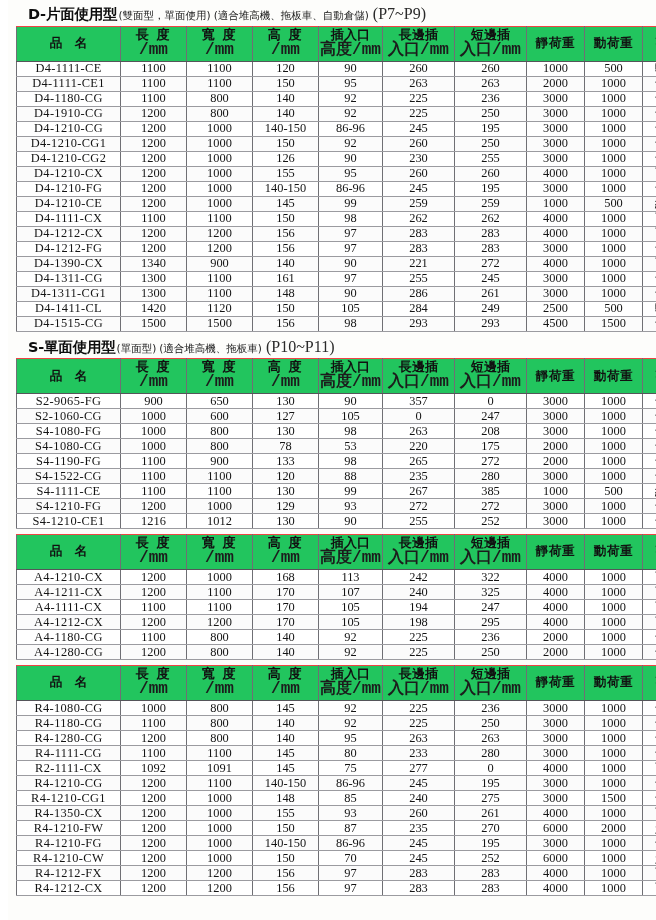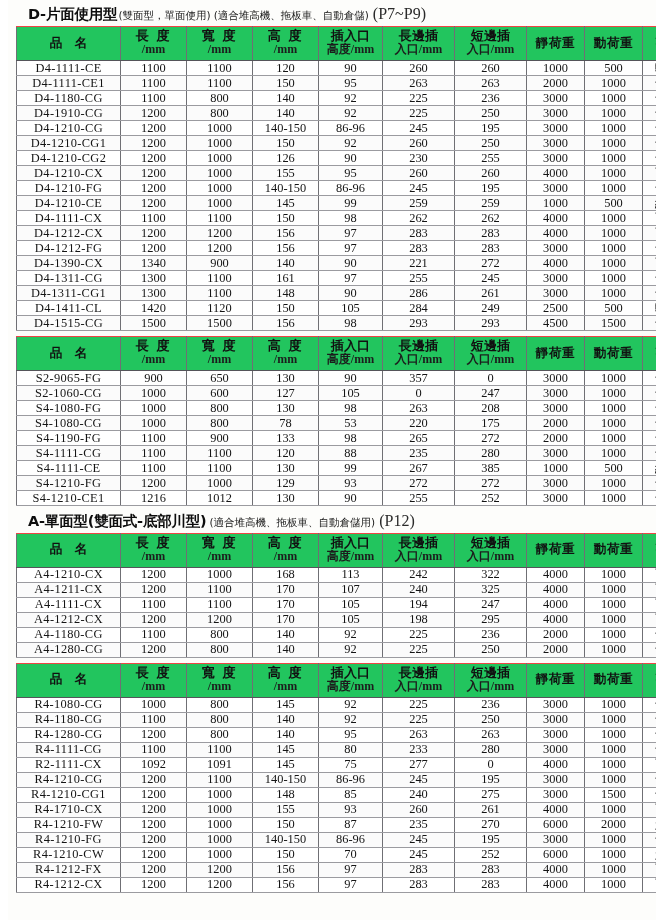--- a/index.html
+++ b/index.html
@@ -109,22 +109,22 @@
   }
   .hd .hd-cn {
     font-family: "DejaVu Sans", "Liberation Sans", sans-serif;
     font-weight: bold;
     font-size: 13px;
     letter-spacing: 1.6px;
     color: #111111;
   }
   .hd .hd-cn.tight { letter-spacing: 0.2px; }
   .hd .hd-unit {
-    font-family: Liberation Serif, serif;
-    font-size: 12px;
+    font-family: Liberation Mono, monospace;
+    font-size: 16px;
     color: #1c1c1c;
     letter-spacing: 0;
   }
   .hd-one {
     font-family: "DejaVu Sans", "Liberation Sans", sans-serif;
     font-weight: bold;
     font-size: 12.6px;
     letter-spacing: 0.6px;
     color: #111111;
   }
@@ -416,182 +416,25 @@
               <td>293</td>
               <td>293</td>
               <td>4500</td>
               <td>1500</td>
               <td class="load">一般型</td>
             </tr>
           </tbody>
         </table>
       </div>
       <div class="section">
-        <table class="spec">
-          <colgroup>
-            <col class="c-name">
-            <col class="c-len">
-            <col class="c-wid">
-            <col class="c-hei">
-            <col class="c-ins">
-            <col class="c-long">
-            <col class="c-short">
-            <col class="c-stat">
-            <col class="c-dyn">
-            <col class="c-load">
-          </colgroup>
-          <thead>
-            <tr>
-              <th><span class="hd-one spaced">品  名</span></th>
-              <th>
-                <span class="hd"><span class="hd-cn">長 度</span></span>
-                <span class="hd"><span class="hd-unit">/mm</span></span>
-              </th>
-              <th>
-                <span class="hd"><span class="hd-cn">寬 度</span></span>
-                <span class="hd"><span class="hd-unit">/mm</span></span>
-              </th>
-              <th>
-                <span class="hd"><span class="hd-cn">高 度</span></span>
-                <span class="hd"><span class="hd-unit">/mm</span></span>
-              </th>
-              <th>
-                <span class="hd"><span class="hd-cn tight">插入口</span></span>
-                <span class="hd"><span class="hd-unit">高度/mm</span></span>
-              </th>
-              <th>
-                <span class="hd"><span class="hd-cn tight">長邊插</span></span>
-                <span class="hd"><span class="hd-unit">入口/mm</span></span>
-              </th>
-              <th>
-                <span class="hd"><span class="hd-cn tight">短邊插</span></span>
-                <span class="hd"><span class="hd-unit">入口/mm</span></span>
-              </th>
-              <th><span class="hd-one">靜荷重</span></th>
-              <th><span class="hd-one">動荷重</span></th>
-              <th><span class="hd-one spaced">荷  重</span></th>
-            </tr>
-          </thead>
-          <tbody>
-            <tr>
-              <td class="name">S2-9065-FG</td>
-              <td>900</td>
-              <td>650</td>
-              <td>130</td>
-              <td>90</td>
-              <td>357</td>
-              <td>0</td>
-              <td>3000</td>
-              <td>1000</td>
-              <td class="load">一般型</td>
-            </tr>
-            <tr>
-              <td class="name">S2-1060-CG</td>
-              <td>1000</td>
-              <td>600</td>
-              <td>127</td>
-              <td>105</td>
-              <td>0</td>
-              <td>247</td>
-              <td>3000</td>
-              <td>1000</td>
-              <td class="load">一般型</td>
-            </tr>
-            <tr>
-              <td class="name">S4-1080-FG</td>
-              <td>1000</td>
-              <td>800</td>
-              <td>130</td>
-              <td>98</td>
-              <td>263</td>
-              <td>208</td>
-              <td>3000</td>
-              <td>1000</td>
-              <td class="load">一般型</td>
-            </tr>
-            <tr>
-              <td class="name">S4-1080-CG</td>
-              <td>1000</td>
-              <td>800</td>
-              <td>78</td>
-              <td>53</td>
-              <td>220</td>
-              <td>175</td>
-              <td>2000</td>
-              <td>1000</td>
-              <td class="load">一般型</td>
-            </tr>
-            <tr>
-              <td class="name">S4-1190-FG</td>
-              <td>1100</td>
-              <td>900</td>
-              <td>133</td>
-              <td>98</td>
-              <td>265</td>
-              <td>272</td>
-              <td>2000</td>
-              <td>1000</td>
-              <td class="load">一般型</td>
-            </tr>
-            <tr>
-              <td class="name">S4-1111-CG</td>
-              <td>1100</td>
-              <td>1100</td>
-              <td>120</td>
-              <td>88</td>
-              <td>235</td>
-              <td>280</td>
-              <td>3000</td>
-              <td>1000</td>
-              <td class="load">一般型</td>
-            </tr>
-            <tr>
-              <td class="name">S4-1111-CE</td>
-              <td>1100</td>
-              <td>1100</td>
-              <td>130</td>
-              <td>99</td>
-              <td>267</td>
-              <td>385</td>
-              <td>1000</td>
-              <td>500</td>
-              <td class="load">經濟型</td>
-            </tr>
-            <tr>
-              <td class="name">S4-1210-FG</td>
-              <td>1200</td>
-              <td>1000</td>
-              <td>129</td>
-              <td>93</td>
-              <td>272</td>
-              <td>272</td>
-              <td>3000</td>
-              <td>1000</td>
-              <td class="load">一般型</td>
-            </tr>
-            <tr>
-              <td class="name">S4-1210-CE1</td>
-              <td>1216</td>
-              <td>1012</td>
-              <td>130</td>
-              <td>90</td>
-              <td>255</td>
-              <td>252</td>
-              <td>3000</td>
-              <td>1000</td>
-              <td class="load">一般型</td>
-            </tr>
-          </tbody>
-        </table>
-      </div>
-      <div class="section">
         <div class="sec-title">
-          <span class="t-main">A-單面型(雙面式-底部川型)</span>
-          <span class="t-use">(適合堆高機、拖板車、自動倉儲用)</span>
-          <span class="t-page">(P12)</span>
+          <span class="t-main">S-單面使用型</span>
+          <span class="t-sub">(單面型)</span>
+          <span class="t-use">(適合堆高機、拖板車)</span>
+          <span class="t-page">(P10~P11)</span>
         </div>
         <table class="spec">
           <colgroup>
             <col class="c-name">
             <col class="c-len">
             <col class="c-wid">
             <col class="c-hei">
             <col class="c-ins">
             <col class="c-long">
             <col class="c-short">
@@ -626,88 +469,124 @@
                 <span class="hd"><span class="hd-cn tight">短邊插</span></span>
                 <span class="hd"><span class="hd-unit">入口/mm</span></span>
               </th>
               <th><span class="hd-one">靜荷重</span></th>
               <th><span class="hd-one">動荷重</span></th>
               <th><span class="hd-one spaced">荷  重</span></th>
             </tr>
           </thead>
           <tbody>
             <tr>
-              <td class="name">A4-1210-CX</td>
-              <td>1200</td>
-              <td>1000</td>
-              <td>168</td>
-              <td>113</td>
-              <td>242</td>
-              <td>322</td>
-              <td>4000</td>
-              <td>1000</td>
-              <td class="load">高荷重</td>
-            </tr>
-            <tr>
-              <td class="name">A4-1211-CX</td>
-              <td>1200</td>
-              <td>1100</td>
-              <td>170</td>
-              <td>107</td>
-              <td>240</td>
-              <td>325</td>
-              <td>4000</td>
-              <td>1000</td>
-              <td class="load">高荷重</td>
-            </tr>
-            <tr>
-              <td class="name">A4-1111-CX</td>
-              <td>1100</td>
-              <td>1100</td>
-              <td>170</td>
+              <td class="name">S2-9065-FG</td>
+              <td>900</td>
+              <td>650</td>
+              <td>130</td>
+              <td>90</td>
+              <td>357</td>
+              <td>0</td>
+              <td>3000</td>
+              <td>1000</td>
+              <td class="load">一般型</td>
+            </tr>
+            <tr>
+              <td class="name">S2-1060-CG</td>
+              <td>1000</td>
+              <td>600</td>
+              <td>127</td>
               <td>105</td>
-              <td>194</td>
+              <td>0</td>
               <td>247</td>
-              <td>4000</td>
-              <td>1000</td>
-              <td class="load">高荷重</td>
-            </tr>
-            <tr>
-              <td class="name">A4-1212-CX</td>
-              <td>1200</td>
-              <td>1200</td>
-              <td>170</td>
-              <td>105</td>
-              <td>198</td>
-              <td>295</td>
-              <td>4000</td>
-              <td>1000</td>
-              <td class="load">高荷重</td>
-            </tr>
-            <tr>
-              <td class="name">A4-1180-CG</td>
-              <td>1100</td>
+              <td>3000</td>
+              <td>1000</td>
+              <td class="load">一般型</td>
+            </tr>
+            <tr>
+              <td class="name">S4-1080-FG</td>
+              <td>1000</td>
               <td>800</td>
-              <td>140</td>
-              <td>92</td>
-              <td>225</td>
-              <td>236</td>
+              <td>130</td>
+              <td>98</td>
+              <td>263</td>
+              <td>208</td>
+              <td>3000</td>
+              <td>1000</td>
+              <td class="load">一般型</td>
+            </tr>
+            <tr>
+              <td class="name">S4-1080-CG</td>
+              <td>1000</td>
+              <td>800</td>
+              <td>78</td>
+              <td>53</td>
+              <td>220</td>
+              <td>175</td>
               <td>2000</td>
               <td>1000</td>
               <td class="load">一般型</td>
             </tr>
             <tr>
-              <td class="name">A4-1280-CG</td>
-              <td>1200</td>
-              <td>800</td>
-              <td>140</td>
-              <td>92</td>
-              <td>225</td>
-              <td>250</td>
+              <td class="name">S4-1190-FG</td>
+              <td>1100</td>
+              <td>900</td>
+              <td>133</td>
+              <td>98</td>
+              <td>265</td>
+              <td>272</td>
               <td>2000</td>
+              <td>1000</td>
+              <td class="load">一般型</td>
+            </tr>
+            <tr>
+              <td class="name">S4-1522-CG</td>
+              <td>1100</td>
+              <td>1100</td>
+              <td>120</td>
+              <td>88</td>
+              <td>235</td>
+              <td>280</td>
+              <td>3000</td>
+              <td>1000</td>
+              <td class="load">一般型</td>
+            </tr>
+            <tr>
+              <td class="name">S4-1111-CE</td>
+              <td>1100</td>
+              <td>1100</td>
+              <td>130</td>
+              <td>99</td>
+              <td>267</td>
+              <td>385</td>
+              <td>1000</td>
+              <td>500</td>
+              <td class="load">經濟型</td>
+            </tr>
+            <tr>
+              <td class="name">S4-1210-FG</td>
+              <td>1200</td>
+              <td>1000</td>
+              <td>129</td>
+              <td>93</td>
+              <td>272</td>
+              <td>272</td>
+              <td>3000</td>
+              <td>1000</td>
+              <td class="load">一般型</td>
+            </tr>
+            <tr>
+              <td class="name">S4-1210-CE1</td>
+              <td>1216</td>
+              <td>1012</td>
+              <td>130</td>
+              <td>90</td>
+              <td>255</td>
+              <td>252</td>
+              <td>3000</td>
               <td>1000</td>
               <td class="load">一般型</td>
             </tr>
           </tbody>
         </table>
       </div>
       <div class="section">
         <table class="spec">
           <colgroup>
             <col class="c-name">
@@ -748,20 +627,142 @@
                 <span class="hd"><span class="hd-cn tight">短邊插</span></span>
                 <span class="hd"><span class="hd-unit">入口/mm</span></span>
               </th>
               <th><span class="hd-one">靜荷重</span></th>
               <th><span class="hd-one">動荷重</span></th>
               <th><span class="hd-one spaced">荷  重</span></th>
             </tr>
           </thead>
           <tbody>
             <tr>
+              <td class="name">A4-1210-CX</td>
+              <td>1200</td>
+              <td>1000</td>
+              <td>168</td>
+              <td>113</td>
+              <td>242</td>
+              <td>322</td>
+              <td>4000</td>
+              <td>1000</td>
+              <td class="load">高荷重</td>
+            </tr>
+            <tr>
+              <td class="name">A4-1211-CX</td>
+              <td>1200</td>
+              <td>1100</td>
+              <td>170</td>
+              <td>107</td>
+              <td>240</td>
+              <td>325</td>
+              <td>4000</td>
+              <td>1000</td>
+              <td class="load">高荷重</td>
+            </tr>
+            <tr>
+              <td class="name">A4-1111-CX</td>
+              <td>1100</td>
+              <td>1100</td>
+              <td>170</td>
+              <td>105</td>
+              <td>194</td>
+              <td>247</td>
+              <td>4000</td>
+              <td>1000</td>
+              <td class="load">高荷重</td>
+            </tr>
+            <tr>
+              <td class="name">A4-1212-CX</td>
+              <td>1200</td>
+              <td>1200</td>
+              <td>170</td>
+              <td>105</td>
+              <td>198</td>
+              <td>295</td>
+              <td>4000</td>
+              <td>1000</td>
+              <td class="load">高荷重</td>
+            </tr>
+            <tr>
+              <td class="name">A4-1180-CG</td>
+              <td>1100</td>
+              <td>800</td>
+              <td>140</td>
+              <td>92</td>
+              <td>225</td>
+              <td>236</td>
+              <td>2000</td>
+              <td>1000</td>
+              <td class="load">一般型</td>
+            </tr>
+            <tr>
+              <td class="name">A4-1280-CG</td>
+              <td>1200</td>
+              <td>800</td>
+              <td>140</td>
+              <td>92</td>
+              <td>225</td>
+              <td>250</td>
+              <td>2000</td>
+              <td>1000</td>
+              <td class="load">一般型</td>
+            </tr>
+          </tbody>
+        </table>
+      </div>
+      <div class="section">
+        <table class="spec">
+          <colgroup>
+            <col class="c-name">
+            <col class="c-len">
+            <col class="c-wid">
+            <col class="c-hei">
+            <col class="c-ins">
+            <col class="c-long">
+            <col class="c-short">
+            <col class="c-stat">
+            <col class="c-dyn">
+            <col class="c-load">
+          </colgroup>
+          <thead>
+            <tr>
+              <th><span class="hd-one spaced">品  名</span></th>
+              <th>
+                <span class="hd"><span class="hd-cn">長 度</span></span>
+                <span class="hd"><span class="hd-unit">/mm</span></span>
+              </th>
+              <th>
+                <span class="hd"><span class="hd-cn">寬 度</span></span>
+                <span class="hd"><span class="hd-unit">/mm</span></span>
+              </th>
+              <th>
+                <span class="hd"><span class="hd-cn">高 度</span></span>
+                <span class="hd"><span class="hd-unit">/mm</span></span>
+              </th>
+              <th>
+                <span class="hd"><span class="hd-cn tight">插入口</span></span>
+                <span class="hd"><span class="hd-unit">高度/mm</span></span>
+              </th>
+              <th>
+                <span class="hd"><span class="hd-cn tight">長邊插</span></span>
+                <span class="hd"><span class="hd-unit">入口/mm</span></span>
+              </th>
+              <th>
+                <span class="hd"><span class="hd-cn tight">短邊插</span></span>
+                <span class="hd"><span class="hd-unit">入口/mm</span></span>
+              </th>
+              <th><span class="hd-one">靜荷重</span></th>
+              <th><span class="hd-one">動荷重</span></th>
+              <th><span class="hd-one spaced">荷  重</span></th>
+            </tr>
+          </thead>
+          <tbody>
+            <tr>
               <td class="name">R4-1080-CG</td>
               <td>1000</td>
               <td>800</td>
               <td>145</td>
               <td>92</td>
               <td>225</td>
               <td>236</td>
               <td>3000</td>
               <td>1000</td>
               <td class="load">一般型</td>
@@ -832,21 +833,21 @@
               <td>1000</td>
               <td>148</td>
               <td>85</td>
               <td>240</td>
               <td>275</td>
               <td>3000</td>
               <td>1500</td>
               <td class="load">一般型</td>
             </tr>
             <tr>
-              <td class="name">R4-1710-CX</td>
+              <td class="name">R4-1350-CX</td>
               <td>1200</td>
               <td>1000</td>
               <td>155</td>
               <td>93</td>
               <td>260</td>
               <td>261</td>
               <td>4000</td>
               <td>1000</td>
               <td class="load">高荷重</td>
             </tr>

